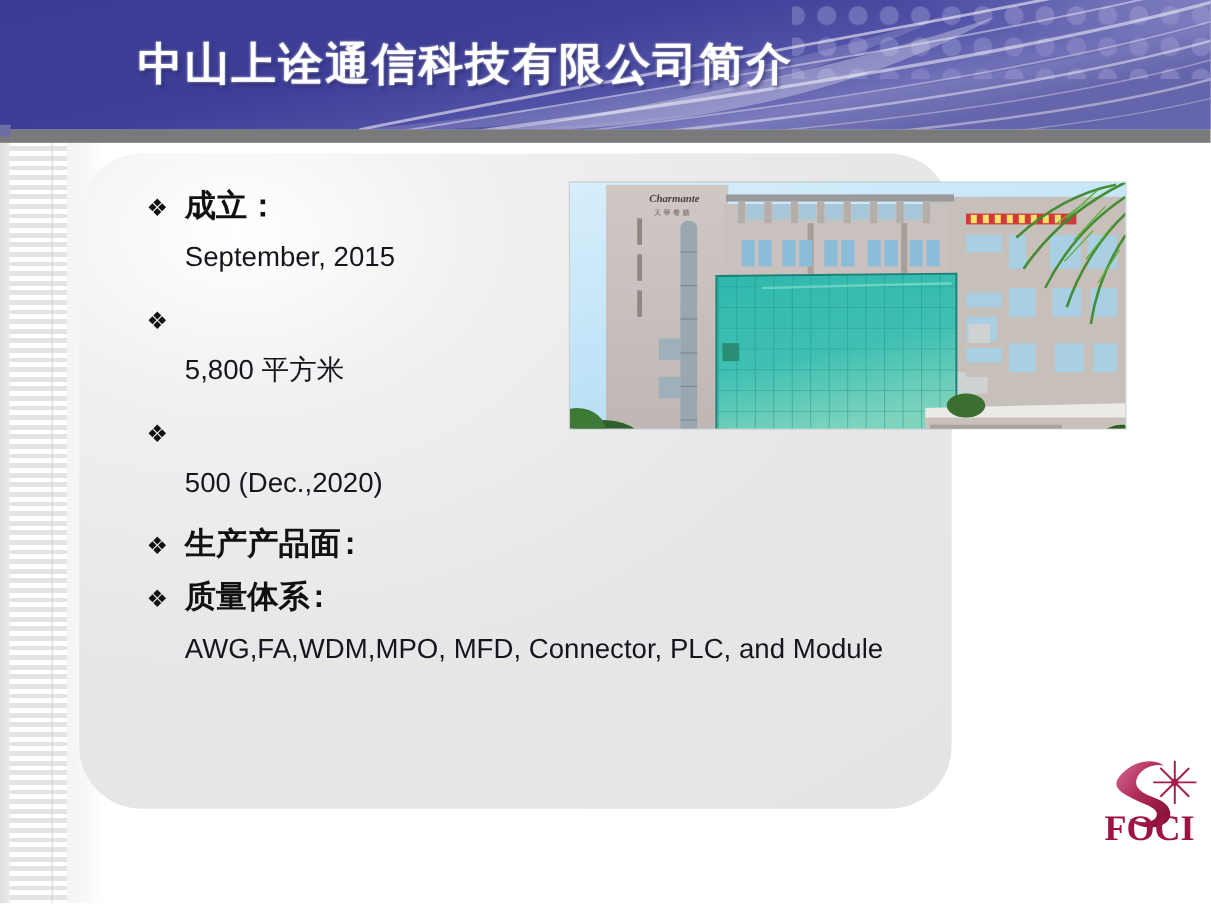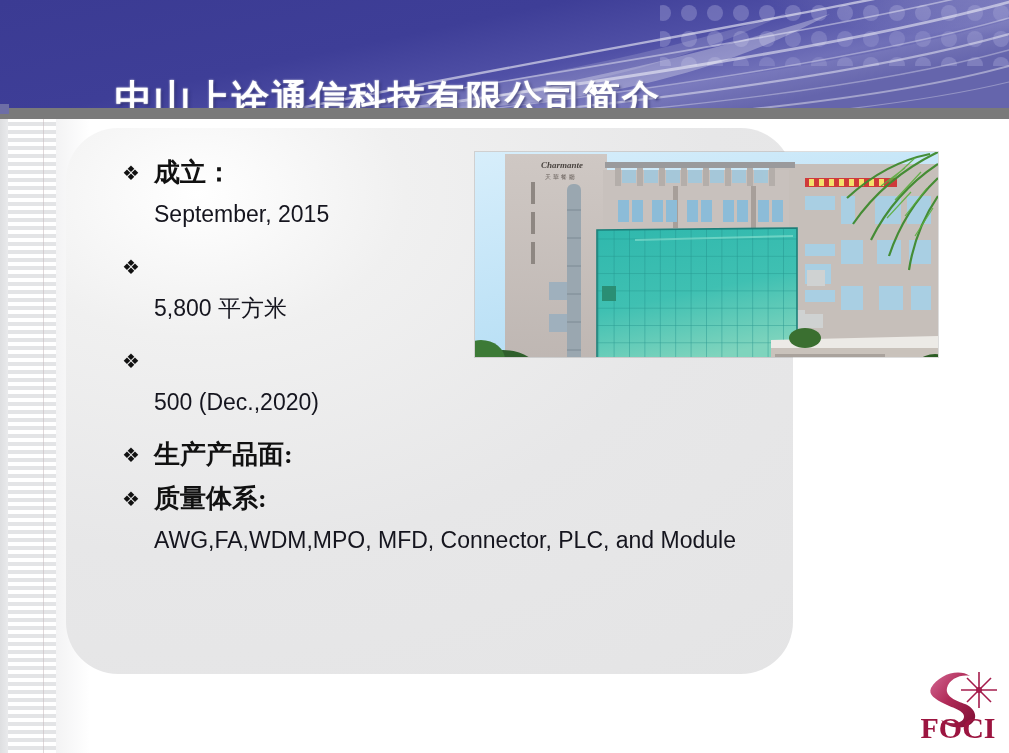--- a/index.html
+++ b/index.html
@@ -96,21 +96,20 @@
     font-size: 37px;
     font-weight: bold;
     letter-spacing: 2px;
     color: #ffffff;
     text-shadow:
        0 0 2px rgba(255,255,255,0.9),
        1px 1px 1px rgba(40,40,110,0.65),
        2px 2px 3px rgba(30,30,90,0.5);
     white-space: nowrap;
     z-index: 3;
-    margin-top: 45px;
   }
 
   
   .gray-bar {
     position: absolute;
     left: 0;
     top: 108px;
     width: 1009px;
     height: 11px;
     background: #7a7a7a;
@@ -154,21 +153,21 @@
   }
   .bullet-mark {
     width: 32px;
     flex: 0 0 32px;
     font-family: "DejaVu Sans", sans-serif;
     font-size: 20px;
     line-height: 42px;
     color: #111111;
   }
   .bullet-head {
-    font-family: Liberation Serif, serif;
+    font-family: Liberation Mono, monospace;
     font-size: 26px;
     font-weight: bold;
     line-height: 42px;
     color: #111111;
     white-space: nowrap;
   }
   .bullet-detail {
     margin: 0 0 14px 32px;
     font-family: "Liberation Sans", "DejaVu Sans", sans-serif;
     font-size: 23px;
@@ -188,21 +187,21 @@
     z-index: 6;
     background: #bfe3f5;
     box-shadow: 0 0 0 1px rgba(120,120,120,0.25);
   }
   .photo svg { display: block; }
 
   
   .logo {
     position: absolute;
     left: 915px;
-    top: 662px;
+    top: 624px;
     width: 86px;
     height: 84px;
     z-index: 9;
     text-align: right;
   }
   .logo svg { display: block; }
 </style>
 </head>
 <body>
 

